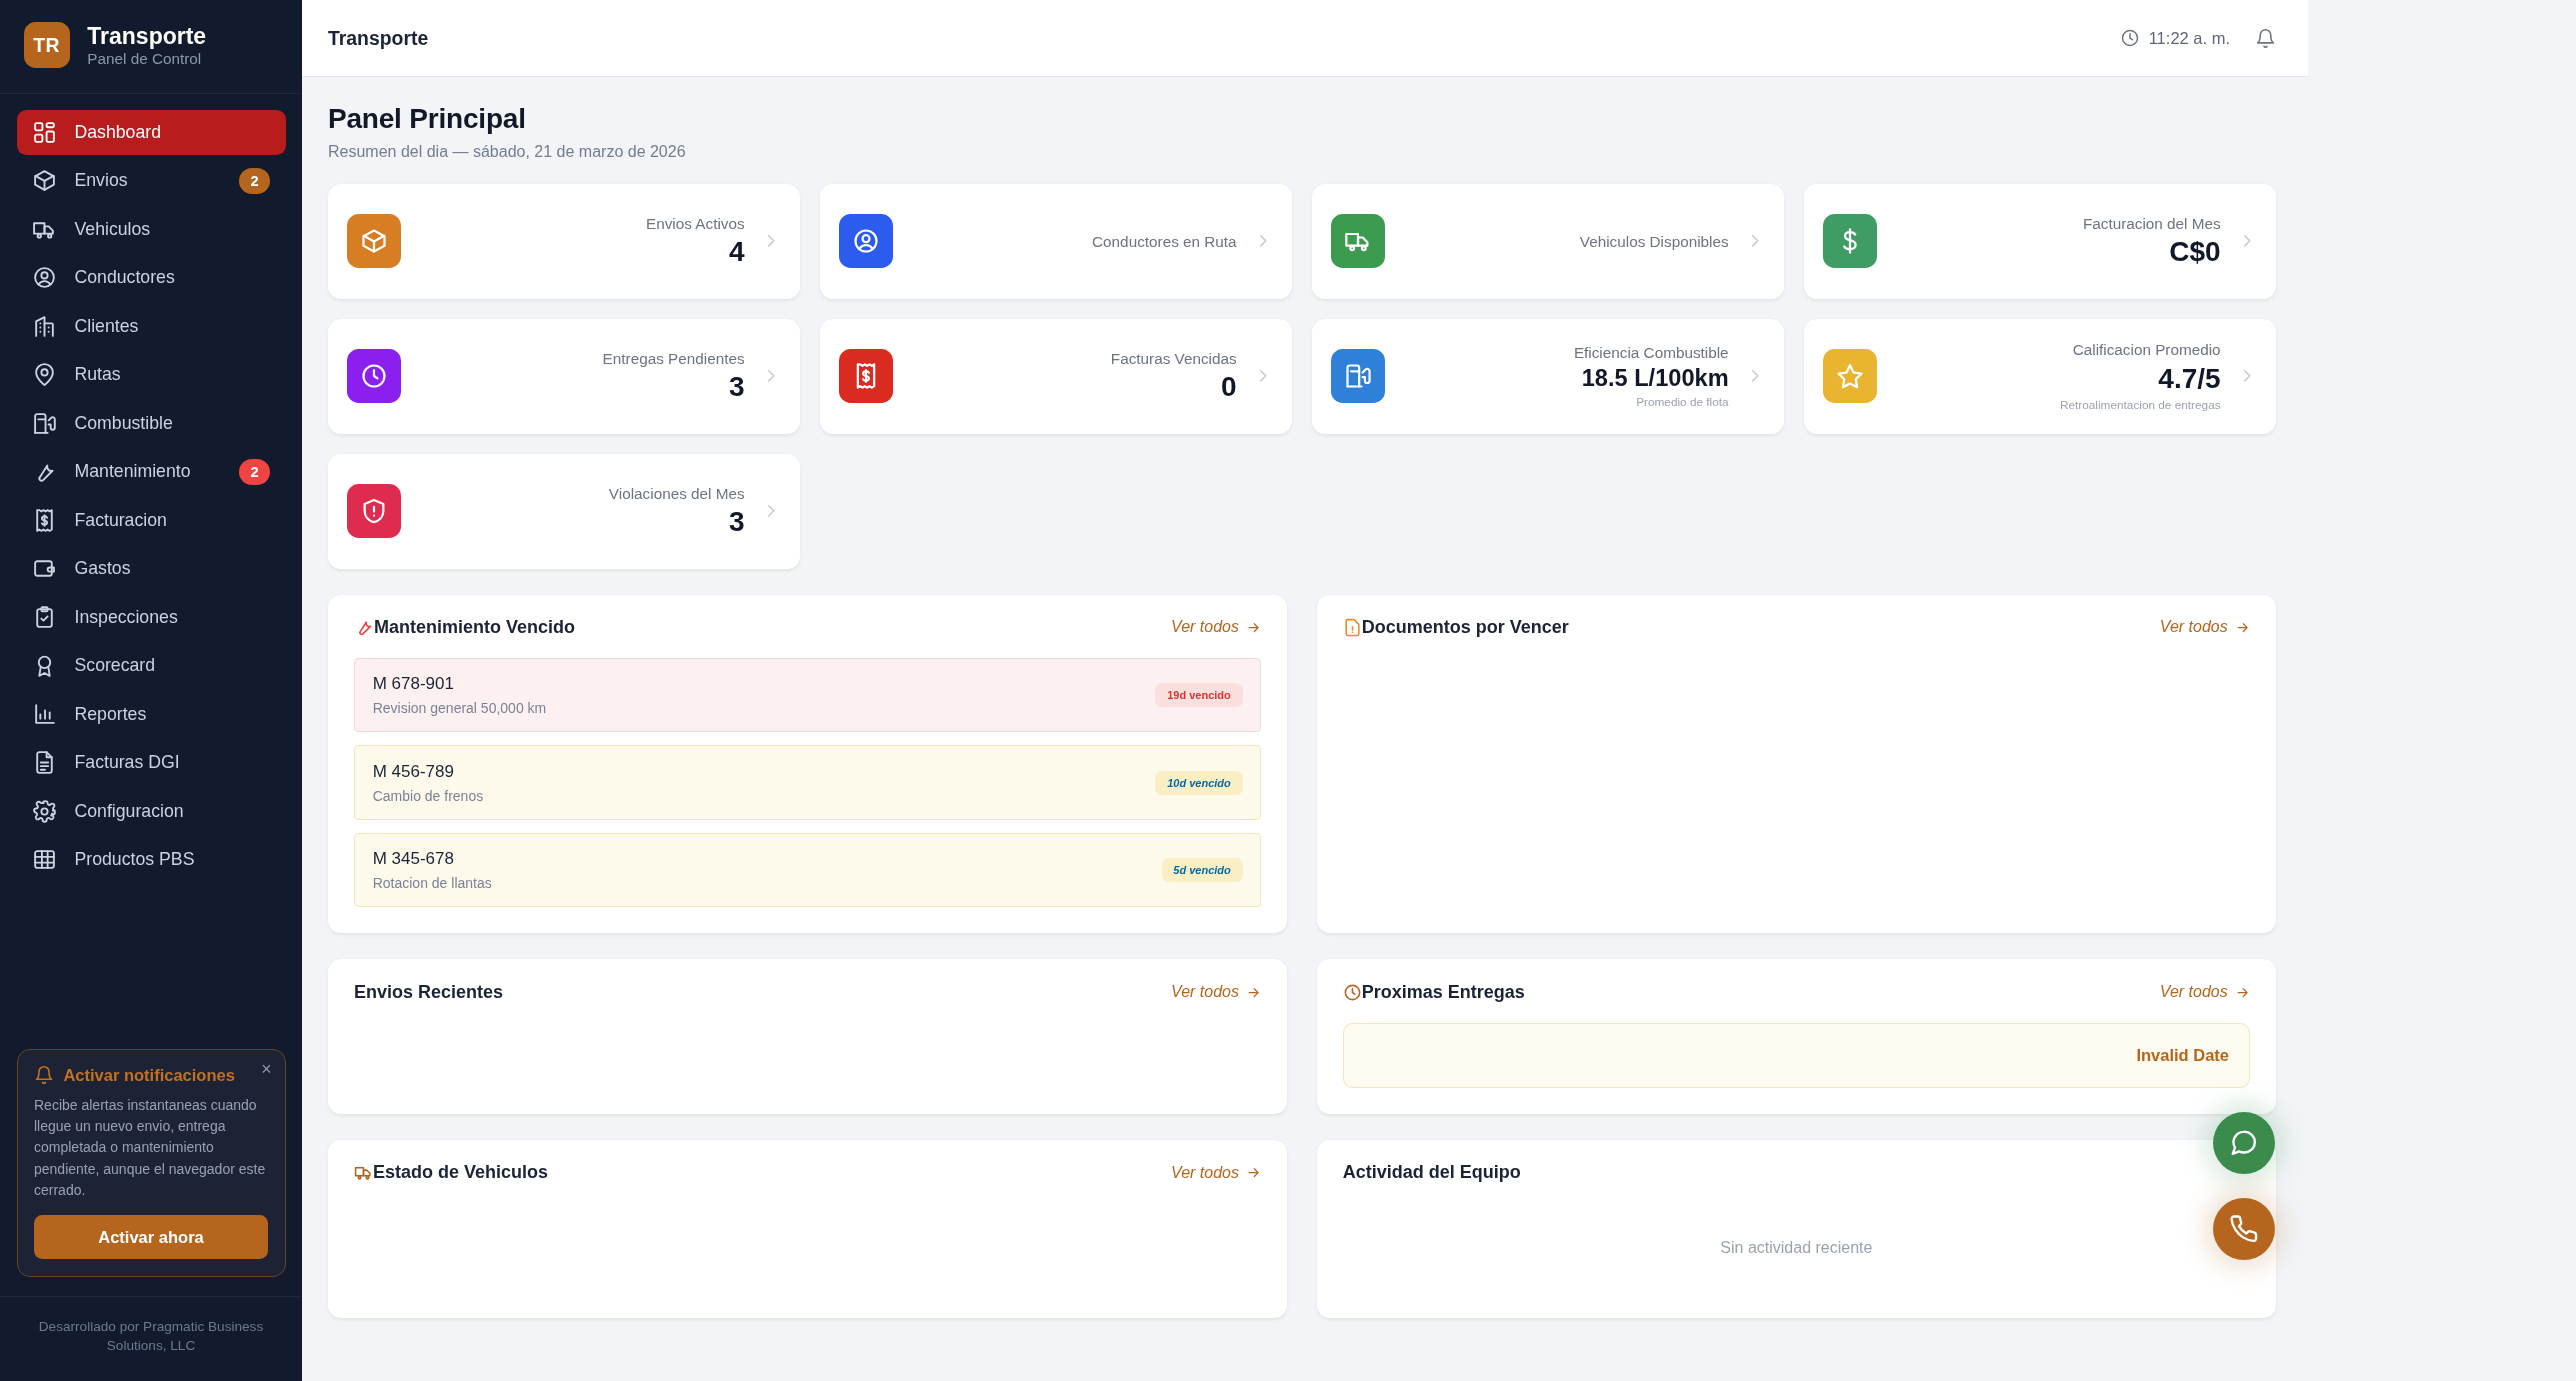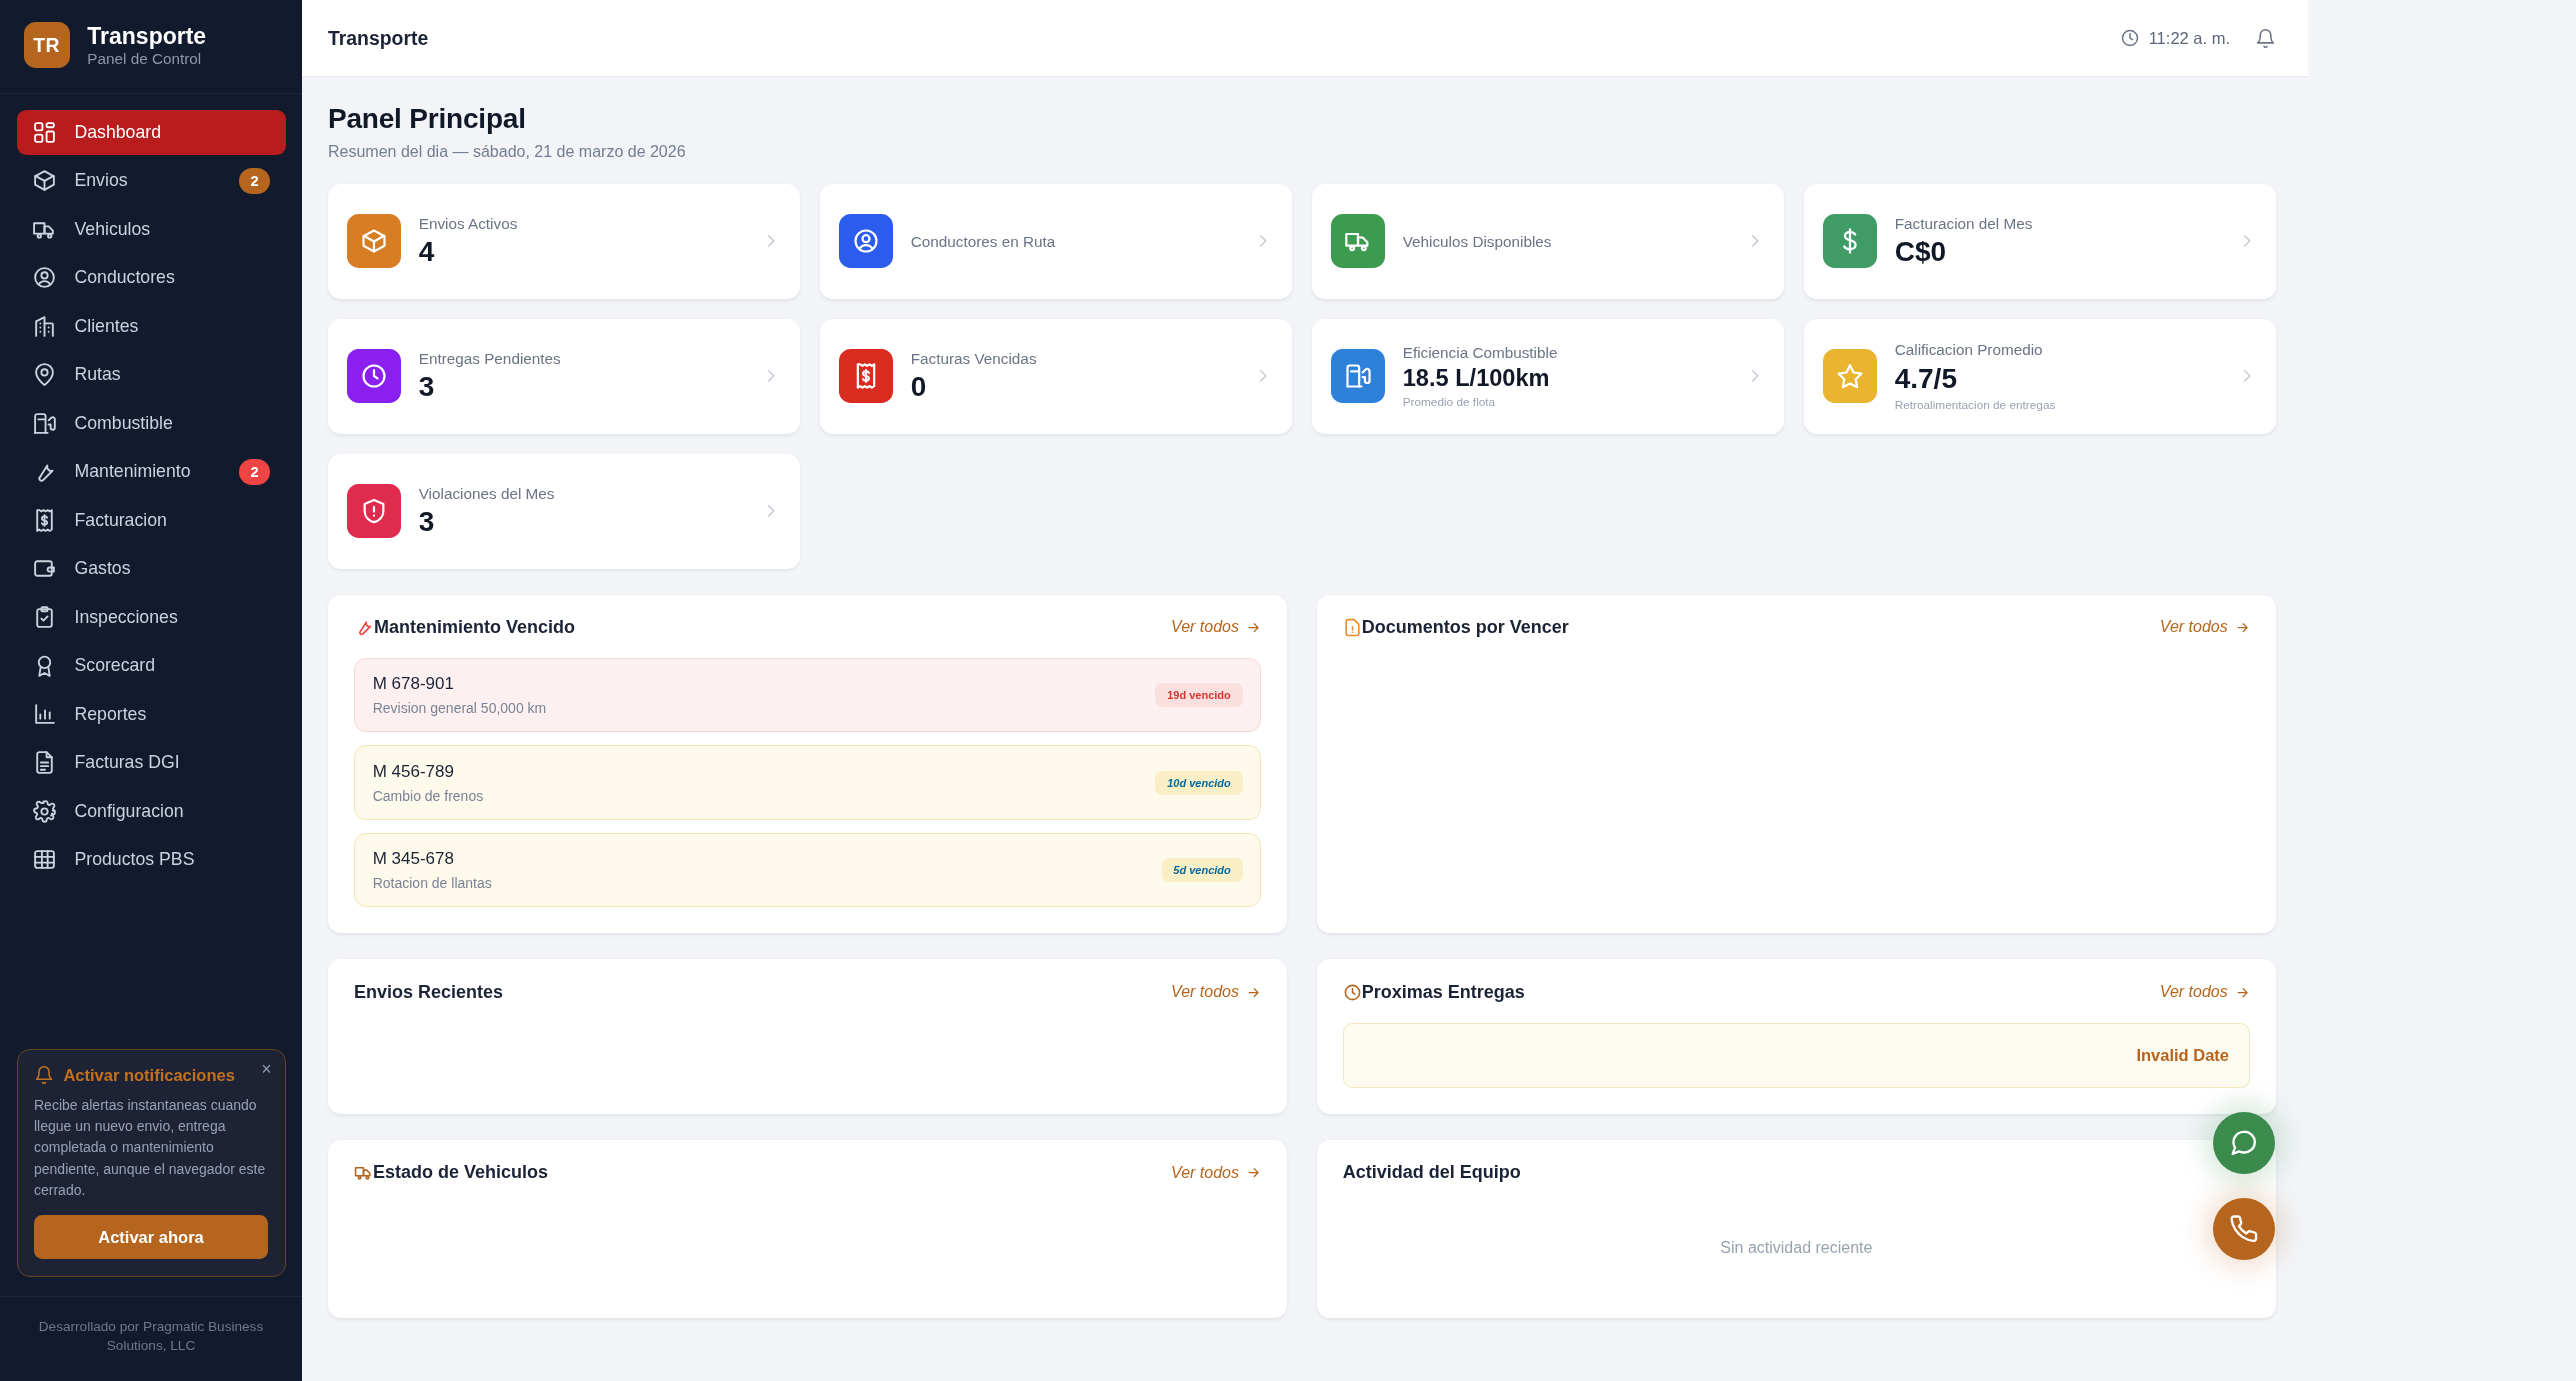--- a/index.html
+++ b/index.html
@@ -106,21 +106,21 @@
     background: #fff; border-radius: 13px; height: 115px;
     box-shadow: 0 1.2px 3.5px rgba(16,24,40,.07);
     display: flex; align-items: center; gap: 17.7px;
     padding: 0 20px 0 19px; cursor: pointer; position: relative;
   }
   .stat-ico {
     width: 54px; height: 54px; flex: 0 0 54px; border-radius: 11.8px;
     display: flex; align-items: center; justify-content: center;
   }
   .stat-ico svg { width: 28px; height: 28px; display: block; }
-  .stat-body { flex: 1; display: flex; flex-direction: column; justify-content: center; min-width: 0; }
+  .stat-body { flex: 1; display: flex; flex-direction: column; justify-content: center; min-width: 0; align-items: flex-end; }
   .stat-label { font-size: 15.3px; color: #6b7385; line-height: 1.25; }
   .stat-value { font-size: 28px; font-weight: 700; color: #111827; line-height: 1.2; margin-top: 2.4px; }
   .stat-value.small { font-size: 23.6px; }
   .stat-note { font-size: 11.8px; color: #9aa2b2; margin-top: 2.9px; }
   .chev { color: #c3c9d4; flex: 0 0 auto; }
   .chev svg { display: block; }
 
   
   .panels { display: grid; grid-template-columns: 1fr 1fr; gap: 29.5px; margin-top: 26px; }
   .panel {
@@ -134,21 +134,21 @@
   .see-all { display: flex; align-items: center; gap: 7px; font-size: 16px; color: #b5651d; cursor: pointer; white-space: nowrap; font-style: italic; }
   .see-all svg { display: block; }
 
   .panel.h-mid { min-height: 330px; }
   .panel.h-small { min-height: 130px; }
   .panel.h-bot { min-height: 165px; }
 
   .mt-list { margin-top: 20px; display: flex; flex-direction: column; gap: 13px; }
   .mt-row {
     display: flex; align-items: center; justify-content: space-between;
-    border-radius: 12px; padding: 15.3px 17.7px; cursor: pointer;
+    border-radius: 4px; padding: 15.3px 17.7px; cursor: pointer;
   }
   .mt-row.red { background: #fdf0f0; border: 1.2px solid #f7d7d7; }
   .mt-row.amber { background: #fdfaec; border: 1.2px solid #f3e6b4; }
   .mt-id { font-size: 17px; color: #1b2436; font-weight: 400; }
   .mt-desc { font-size: 14px; color: #7a8396; margin-top: 5.9px; }
   .mt-badge { font-size: 11px; font-weight: 700; padding: 5.9px 11.8px; border-radius: 7px; white-space: nowrap; }
   .mt-badge.red { background: #fadfdf; color: #d8362f; }
   .mt-badge.amber { background: #faeec4; color: #0369a1; font-style: italic; }
 
   .empty-row {

